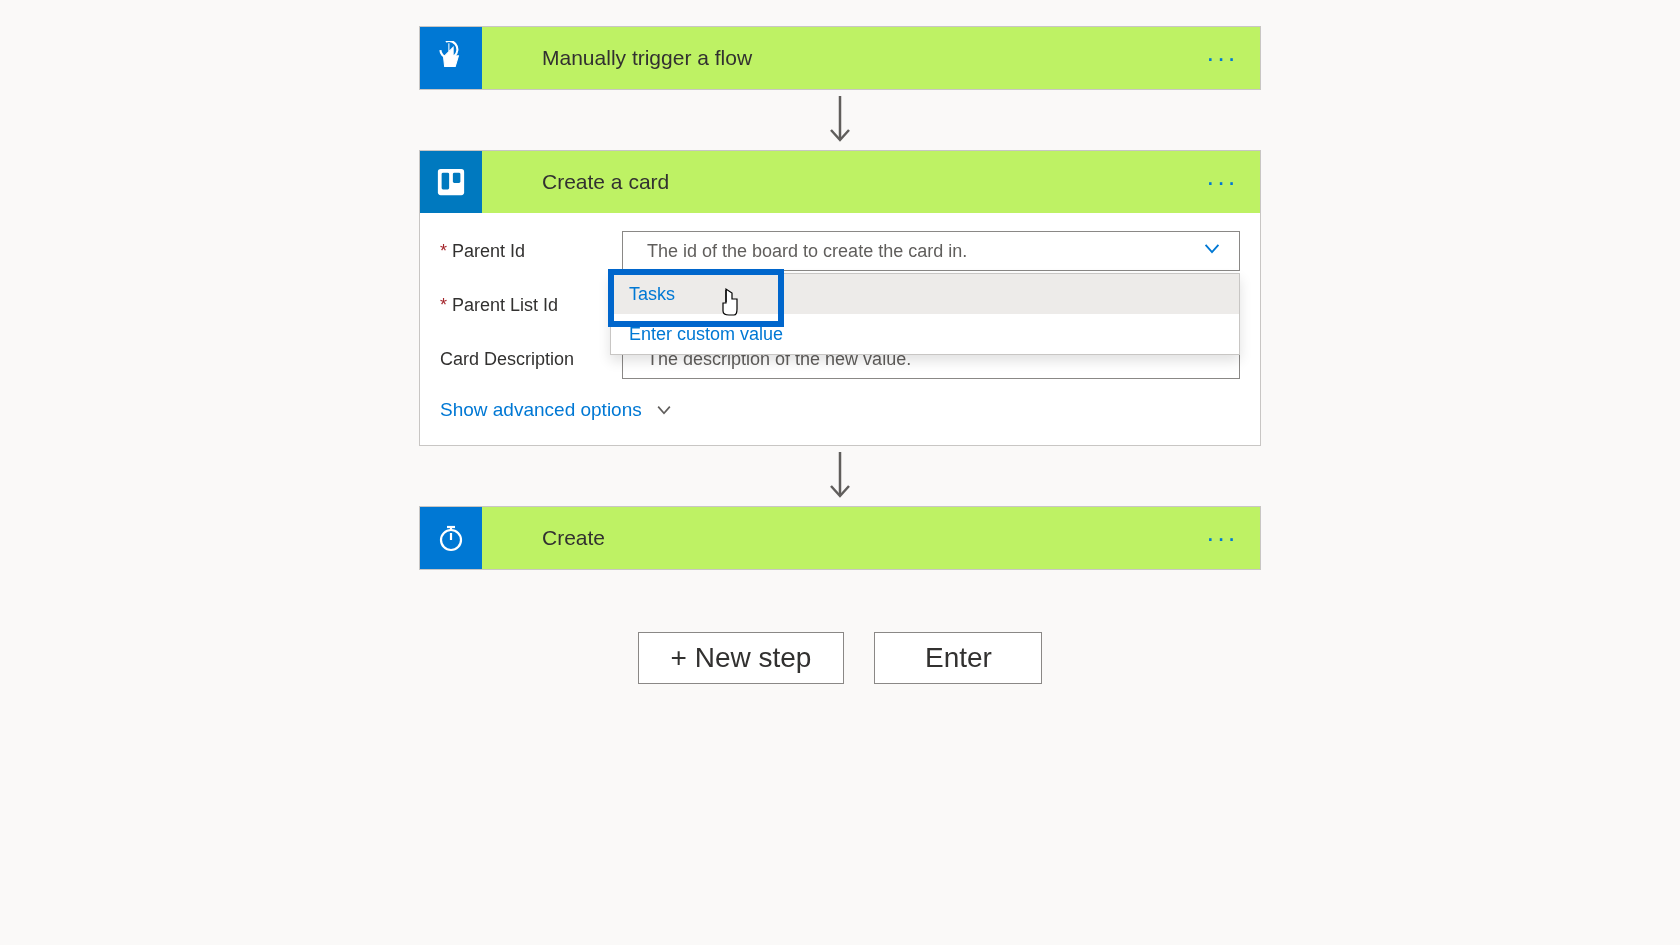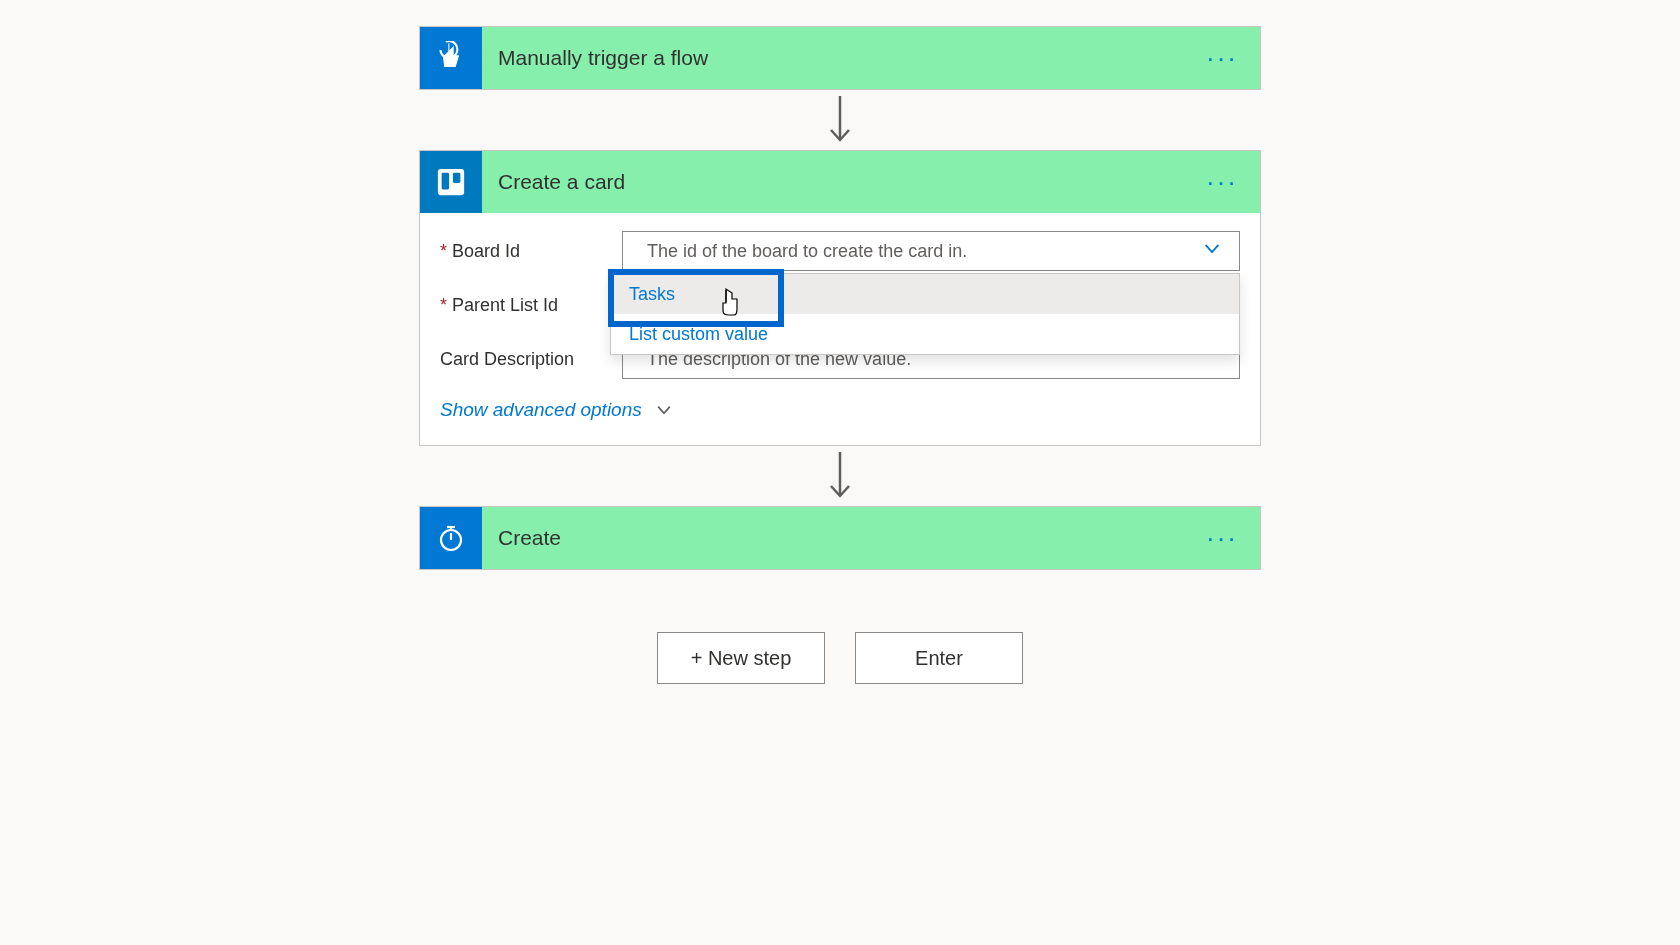--- a/index.html
+++ b/index.html
@@ -25,21 +25,21 @@
     background: #fff;
     position: relative;
   }
   .card-header {
     display: flex;
     align-items: center;
     height: 62px;
     background: #c5dcf1;
     position: relative;
   }
-  .card-header.light { background: #86efac; }
+  .card-header.light { background: #bef264; gap: 44px; }
   .icon-box {
     width: 62px;
     height: 62px;
     display: flex;
     align-items: center;
     justify-content: center;
     flex-shrink: 0;
   }
   .icon-trigger { background: #0078d4; }
   .icon-trello  { background: #0079bf; }
@@ -96,38 +96,37 @@
     color: #0078d4;
   }
   .adv-link {
     margin-top: 20px;
     color: #0078d4;
     font-size: 19px;
     cursor: pointer;
     display: flex;
     align-items: center;
     gap: 12px;
-    font-style: italic;
   }
   .adv-link svg { stroke: #605e5c; }
   .arrow-down {
     margin: 4px 0;
   }
   .footer-btns {
     margin-top: 62px;
     display: flex;
     gap: 30px;
     justify-content: center;
   }
   .btn {
     border: 1px solid #8a8886;
     background: #fff;
     padding: 12px 32px;
     height: 52px;
-    font-size: 20px;
+    font-size: 28px;
     color: #323130;
     cursor: pointer;
     display: inline-flex;
     align-items: center;
     justify-content: center;
     min-width: 168px;
   }
   
   .dropdown {
     position: absolute;
@@ -199,21 +198,21 @@
       </div>
       <div class="hdr-title">Create a card</div>
       <div class="ellipsis">···</div>
     </div>
 
     <div class="card-body">
 
       <div class="field-row">
         <div class="field-label">
           <span class="req">*</span>
-          <span>Board Id</span>
+          <span>Parent Id</span>
         </div>
         <div class="field-input">
           <span>The id of the board to create the card in.</span>
           <span class="select-chevron">
             <svg width="22" height="22" viewBox="0 0 24 24">
                 <polyline points="5,8 12,16 19,8" fill="none" stroke="#0078d4" stroke-width="2"></polyline>
               </svg>
           </span>
         </div>
       </div>
@@ -241,21 +240,21 @@
         <svg width="20" height="20" viewBox="0 0 24 24">
           <polyline points="5,8 12,16 19,8" fill="none" stroke-width="2"></polyline>
         </svg>
       </div>
 
       <div class="dropdown">
         <div class="dropdown-item sel">
           <span>Tasks</span>
         </div>
         <div class="dropdown-item">
-          <span>List custom value</span>
+          <span>Enter custom value</span>
         </div>
       </div>
 
       <div class="highlight-box"></div>
 
       <svg class="cursor" style="left:296px; top:74px;" width="26" height="30" viewBox="0 0 26 30">
         <path d="M10 2 L10 16 L7 16 L7 24 Q7 28 13 28 L18 28 Q21 28 21 22 L21 12 L16 12 L16 6 Z" fill="#fff" stroke="#000" stroke-width="1.2"></path>
         <line x1="10" y1="3" x2="10" y2="15" stroke="#000" stroke-width="1.2"></line>
       </svg>
 

